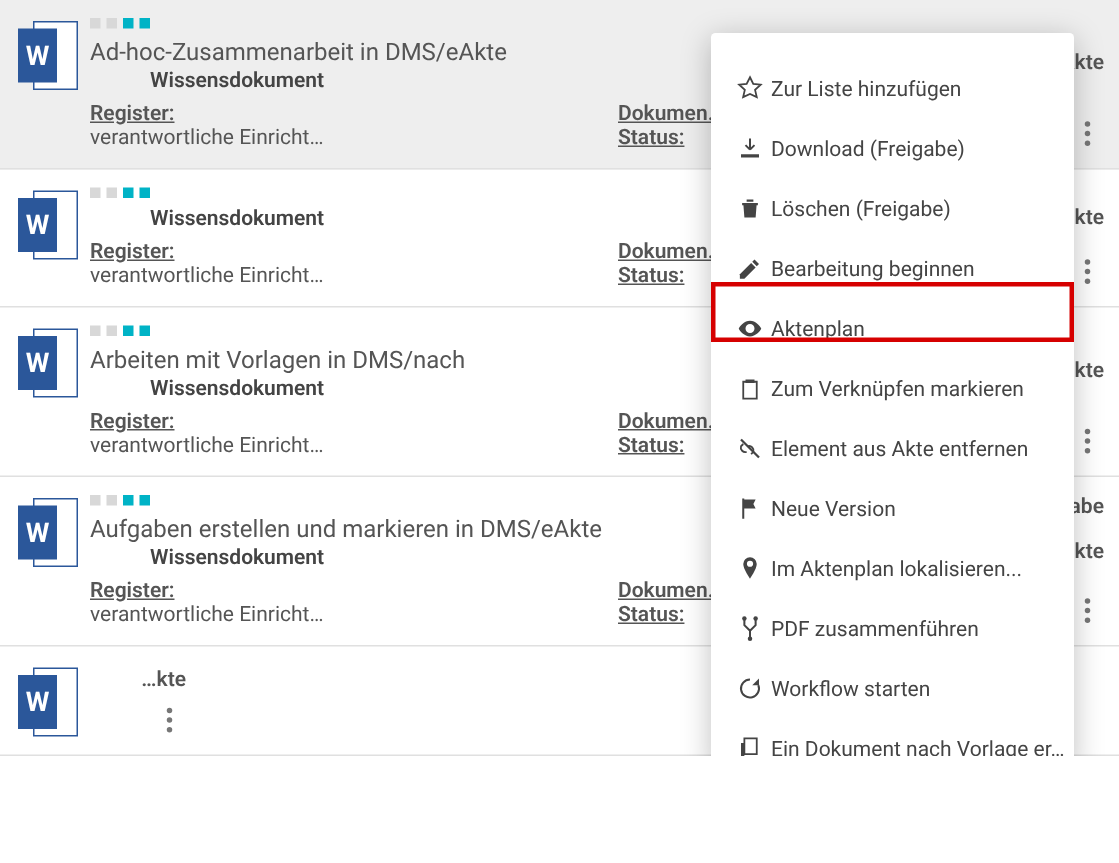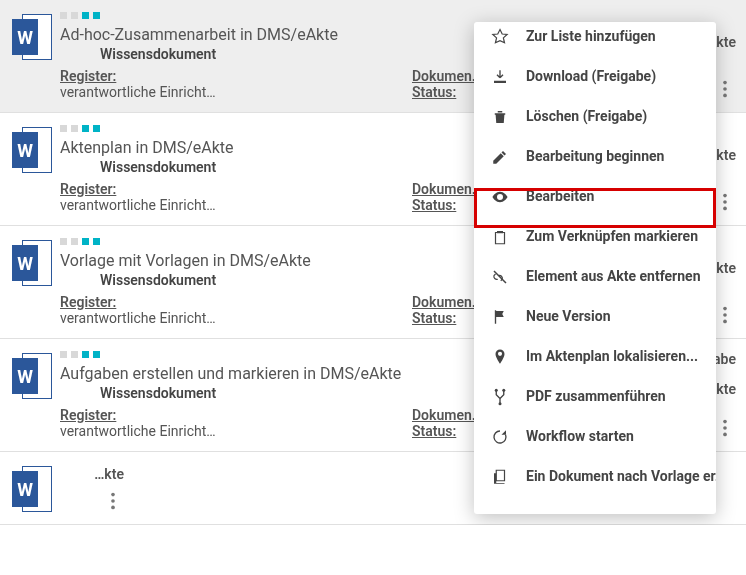--- a/index.html
+++ b/index.html
@@ -79,27 +79,27 @@
     position:absolute;
     top:22px; left:474px;
     width:242px;
     background:#fff;
     border-radius:3px;
     box-shadow:0 4px 20px rgba(0,0,0,.25);
     padding:6px 0;
     z-index:50;
   }
   .menu-item {
-    display:flex; align-items:flex-start;
+    display:flex; align-items:flex-end;
     height:40px;
     padding:0 16px;
-    gap:16px;
+    gap:4px;
     color:#444;
     cursor:pointer;
-    white-space:nowrap; overflow:hidden; text-overflow:ellipsis;font-weight:bold;
+    white-space:nowrap; overflow:hidden; text-overflow:ellipsis;
   }
   .menu-item .mi-icon { width:20px; flex:0 0 20px; display:flex; align-items:center; justify-content:center; }
   .menu-item .mi-icon svg { width:18px; height:18px; fill:#444; }
   .menu-item.highlight {
     outline:3px solid #d60000;
     outline-offset:-3px;
   }
 </style>
 </head>
 <body>
@@ -151,21 +151,20 @@
         <div class="spine">W</div>
       </div>
     </div>
     <div class="content-col">
       <div class="dots">
         <span class="dot-a"></span>
           <span class="dot-a"></span>
           <span class="dot-b"></span>
           <span class="dot-c"></span>
       </div>
-      <div class="title">Aktenplan in DMS/eAkte</div>
       <div class="subtitle">Wissensdokument</div>
       <div class="meta-row">
         <div class="meta-left">
           <div class="label">Register:</div>
           <div class="value">verantwortliche Einricht…</div>
         </div>
         <div class="meta-right">
           <div class="label">Dokumen…</div>
           <div class="label">Status:</div>
         </div>
@@ -190,21 +189,21 @@
         <div class="spine">W</div>
       </div>
     </div>
     <div class="content-col">
       <div class="dots">
         <span class="dot-a"></span>
           <span class="dot-a"></span>
           <span class="dot-b"></span>
           <span class="dot-c"></span>
       </div>
-      <div class="title">Vorlage mit Vorlagen in DMS/eAkte</div>
+      <div class="title">Arbeiten mit Vorlagen in DMS/nach</div>
       <div class="subtitle">Wissensdokument</div>
       <div class="meta-row">
         <div class="meta-left">
           <div class="label">Register:</div>
           <div class="value">verantwortliche Einricht…</div>
         </div>
         <div class="meta-right">
           <div class="label">Dokumen…</div>
           <div class="label">Status:</div>
         </div>
@@ -316,21 +315,21 @@
         </svg>
       </span>
     <span>Bearbeitung beginnen</span>
   </div>
     <div class="menu-item highlight">
     <span class="mi-icon">
         <svg viewBox="0 0 24 24">
           <path d="M12 5c-5 0-9 4.5-10 7 1 2.5 5 7 10 7s9-4.5 10-7c-1-2.5-5-7-10-7zm0 11a4 4 0 110-8 4 4 0 010 8z"></path>
         </svg>
       </span>
-    <span>Bearbeiten</span>
+    <span>Aktenplan</span>
   </div>
     <div class="menu-item">
     <span class="mi-icon">
         <svg viewBox="0 0 24 24">
           <path d="M8 4h8v3H8z"></path>
           <path d="M6 6h12v15H6z" fill="none" stroke="#444" stroke-width="1.6"></path>
         </svg>
       </span>
     <span>Zum Verknüpfen markieren</span>
   </div>

